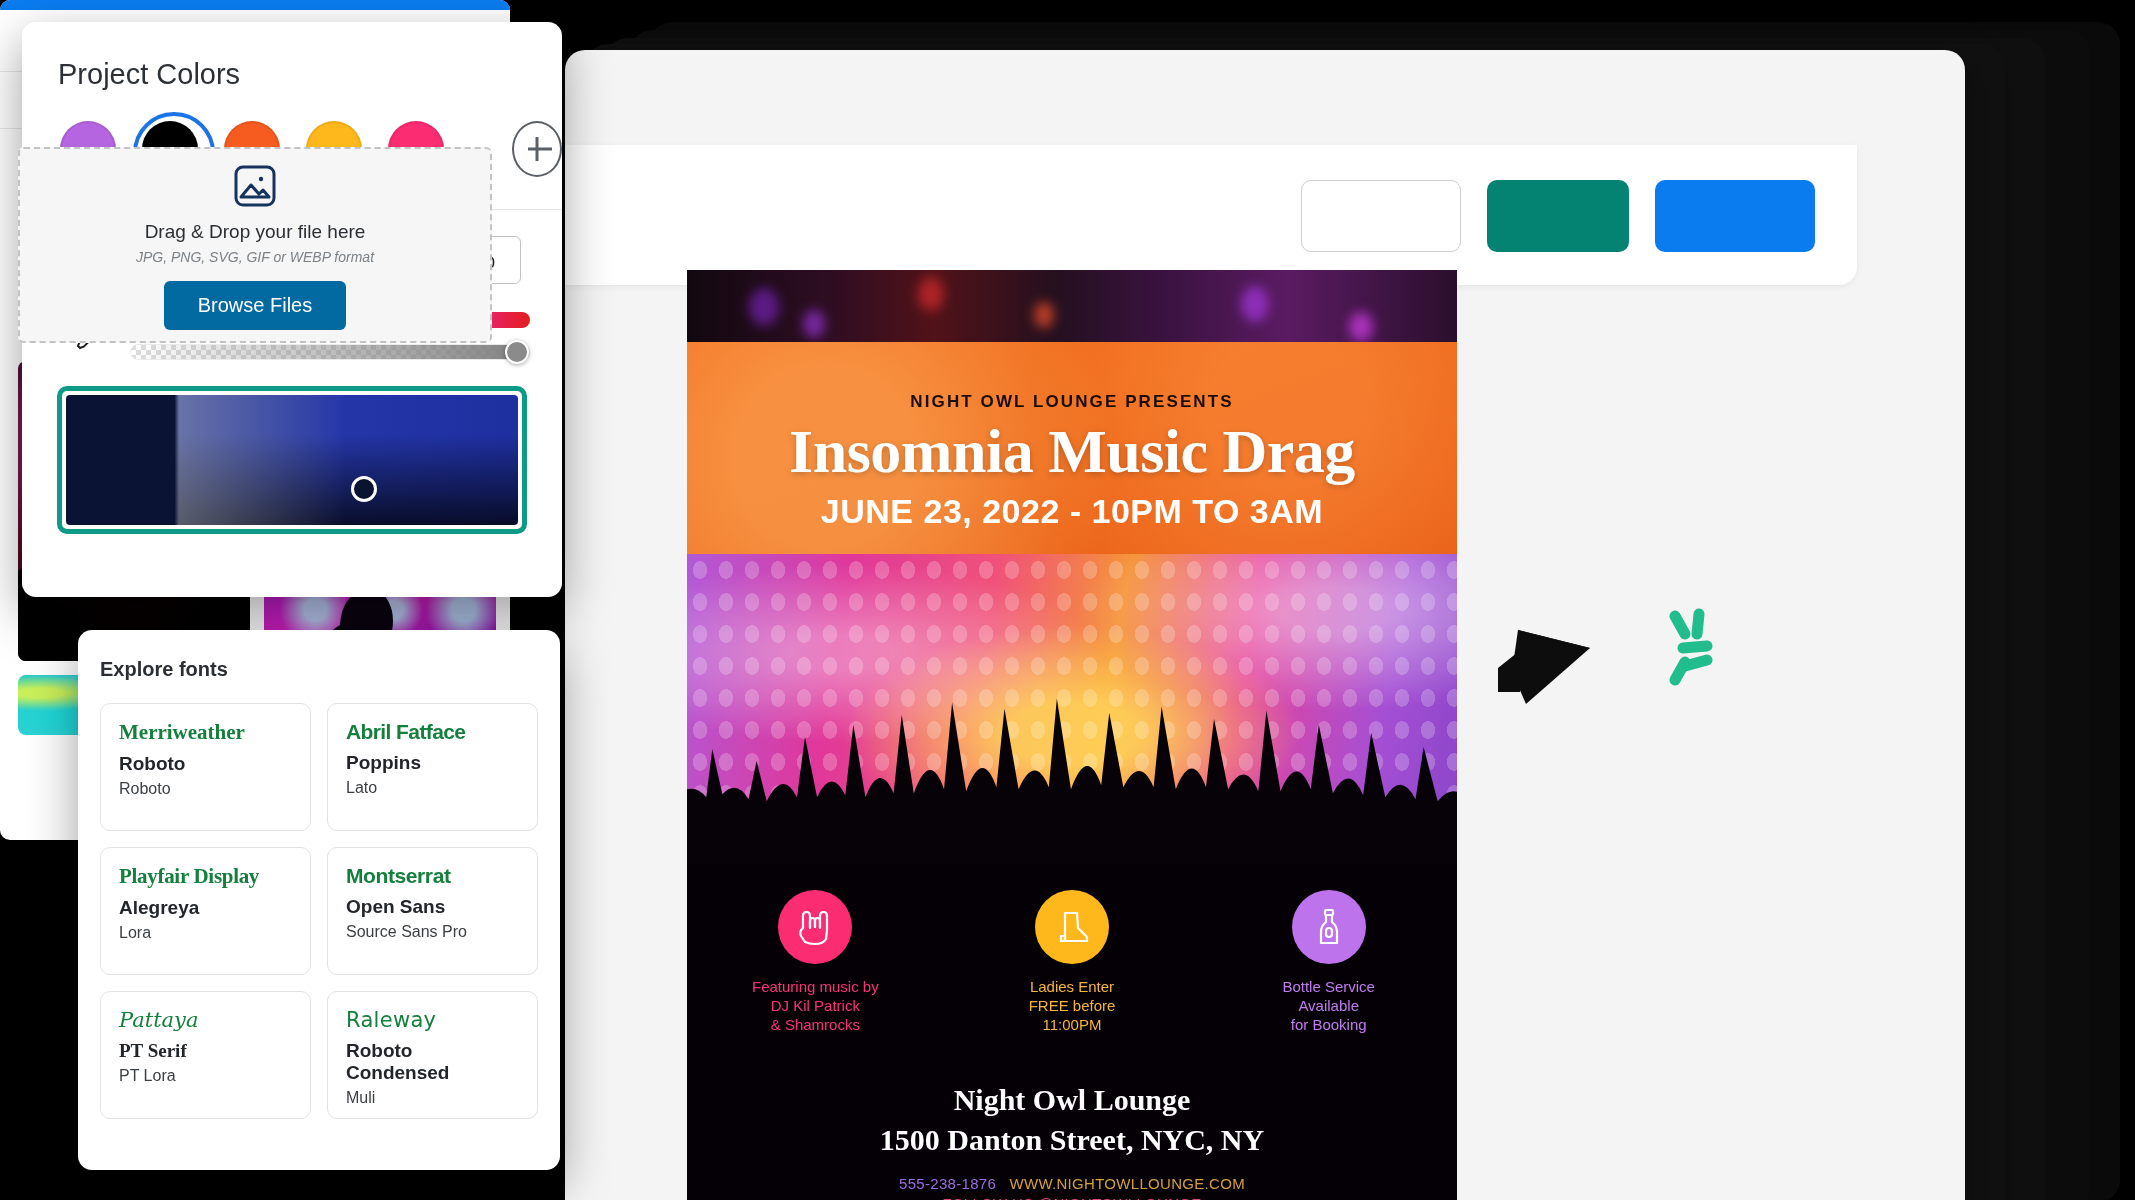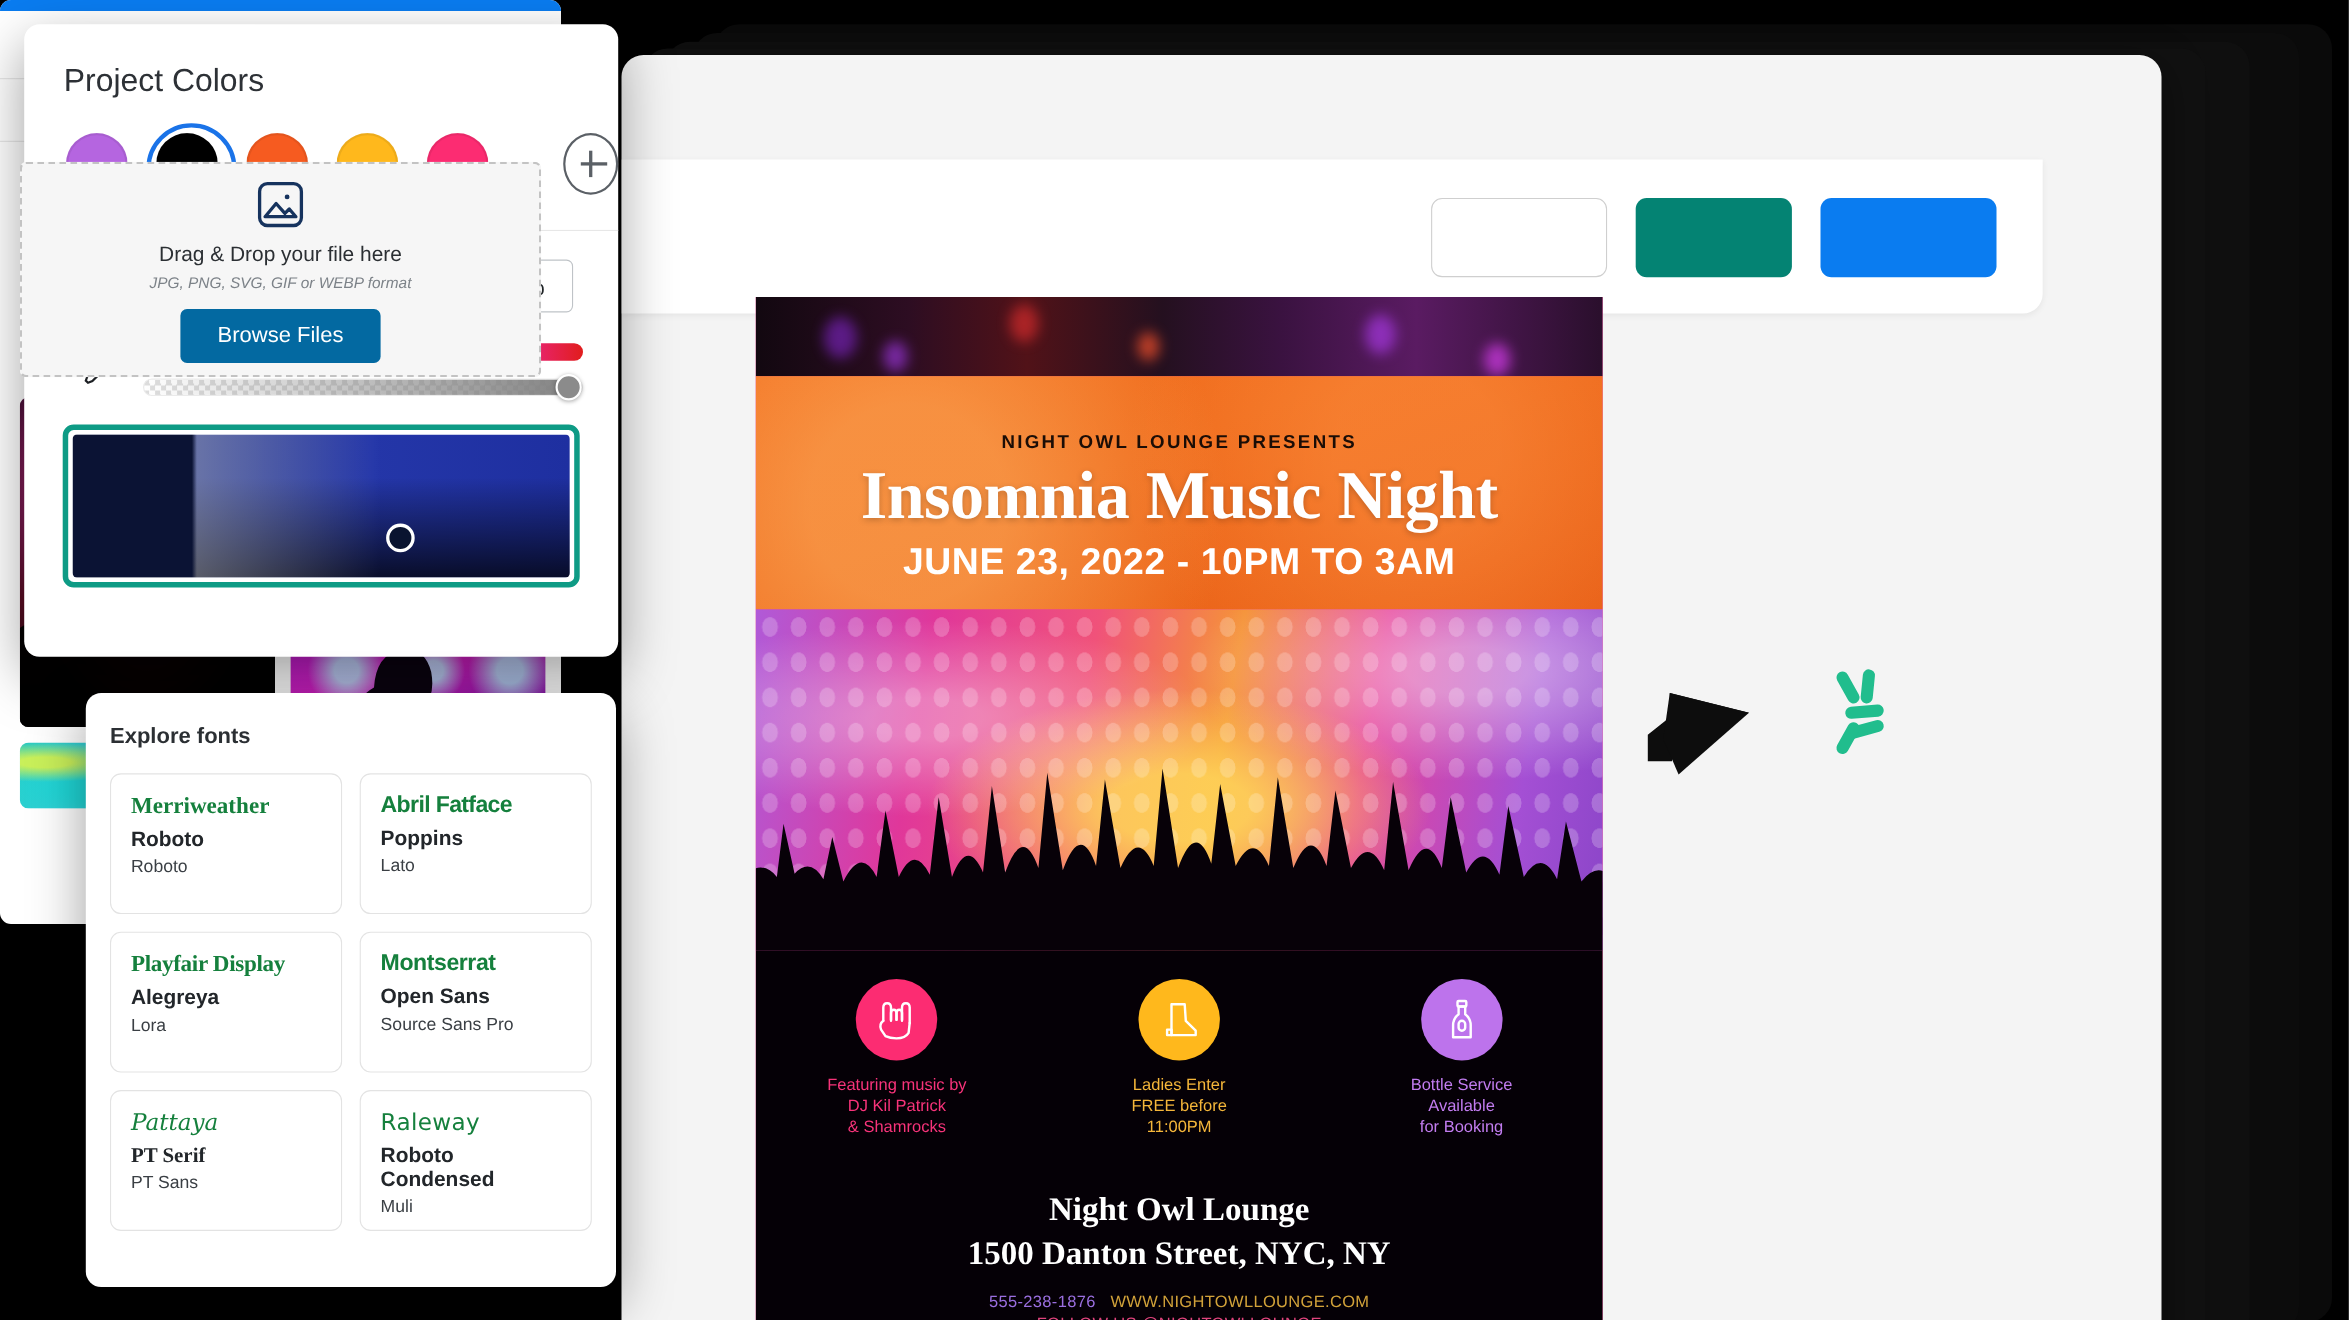--- a/index.html
+++ b/index.html
@@ -279,21 +279,21 @@
       <div class="bk" style="left:8%;top:25%;width:30px;height:38px;background:#6a1fa0;"></div>
       <div class="bk" style="left:15%;top:55%;width:22px;height:28px;background:#8a2fc0;"></div>
       <div class="bk" style="left:30%;top:10%;width:26px;height:34px;background:#c2282a;"></div>
       <div class="bk" style="left:45%;top:45%;width:20px;height:26px;background:#e04a2a;"></div>
       <div class="bk" style="left:72%;top:22%;width:28px;height:36px;background:#9b34cf;"></div>
       <div class="bk" style="left:86%;top:58%;width:24px;height:30px;background:#c438d8;"></div>
     </div>
 
     <div class="poster-hero"></div>
     <div class="poster-presents">NIGHT OWL LOUNGE PRESENTS</div>
-    <div class="poster-title">Insomnia Music Night</div>
+    <div class="poster-title">Insomnia Music Drag</div>
     <div class="poster-date">JUNE 23, 2022 - 10PM TO 3AM</div>
 
     <div class="poster-crowd">
       <div class="dots"></div>
       <svg class="silhouette" viewBox="0 0 800 240" preserveAspectRatio="none">
         <path fill="#070108" d="M0,240 L0,170 Q20,150 34,168 L40,120 L50,165 Q64,150 76,170 L84,132 L94,172
           Q110,140 124,168 L132,108 L144,168 Q158,138 172,166 L180,96 L192,168 Q206,132 220,164
           L228,86 L240,164 Q256,120 270,160 L278,74 L292,162 Q308,118 322,158 L330,80 L344,160
           Q360,124 374,158 L382,70 L396,160 Q412,116 426,156 L434,84 L448,158 Q464,126 478,158
           L486,78 L500,160 Q516,120 530,158 L538,90 L552,160 Q568,130 582,162 L590,82 L604,162
@@ -454,21 +454,21 @@
 
       <div class="font-card">
         <div class="fc-1 f-sans">Montserrat</div>
         <div class="fc-2">Open Sans</div>
         <div class="fc-3">Source Sans Pro</div>
       </div>
 
       <div class="font-card">
         <div class="fc-1 f-script">Pattaya</div>
         <div class="fc-2 f-serif">PT Serif</div>
-        <div class="fc-3">PT Sans</div>
+        <div class="fc-3">PT Lora</div>
       </div>
 
       <div class="font-card">
         <div class="fc-1 f-rale">Raleway</div>
         <div class="fc-2">Roboto Condensed</div>
         <div class="fc-3">Muli</div>
       </div>
     </div>
   </div>
 

